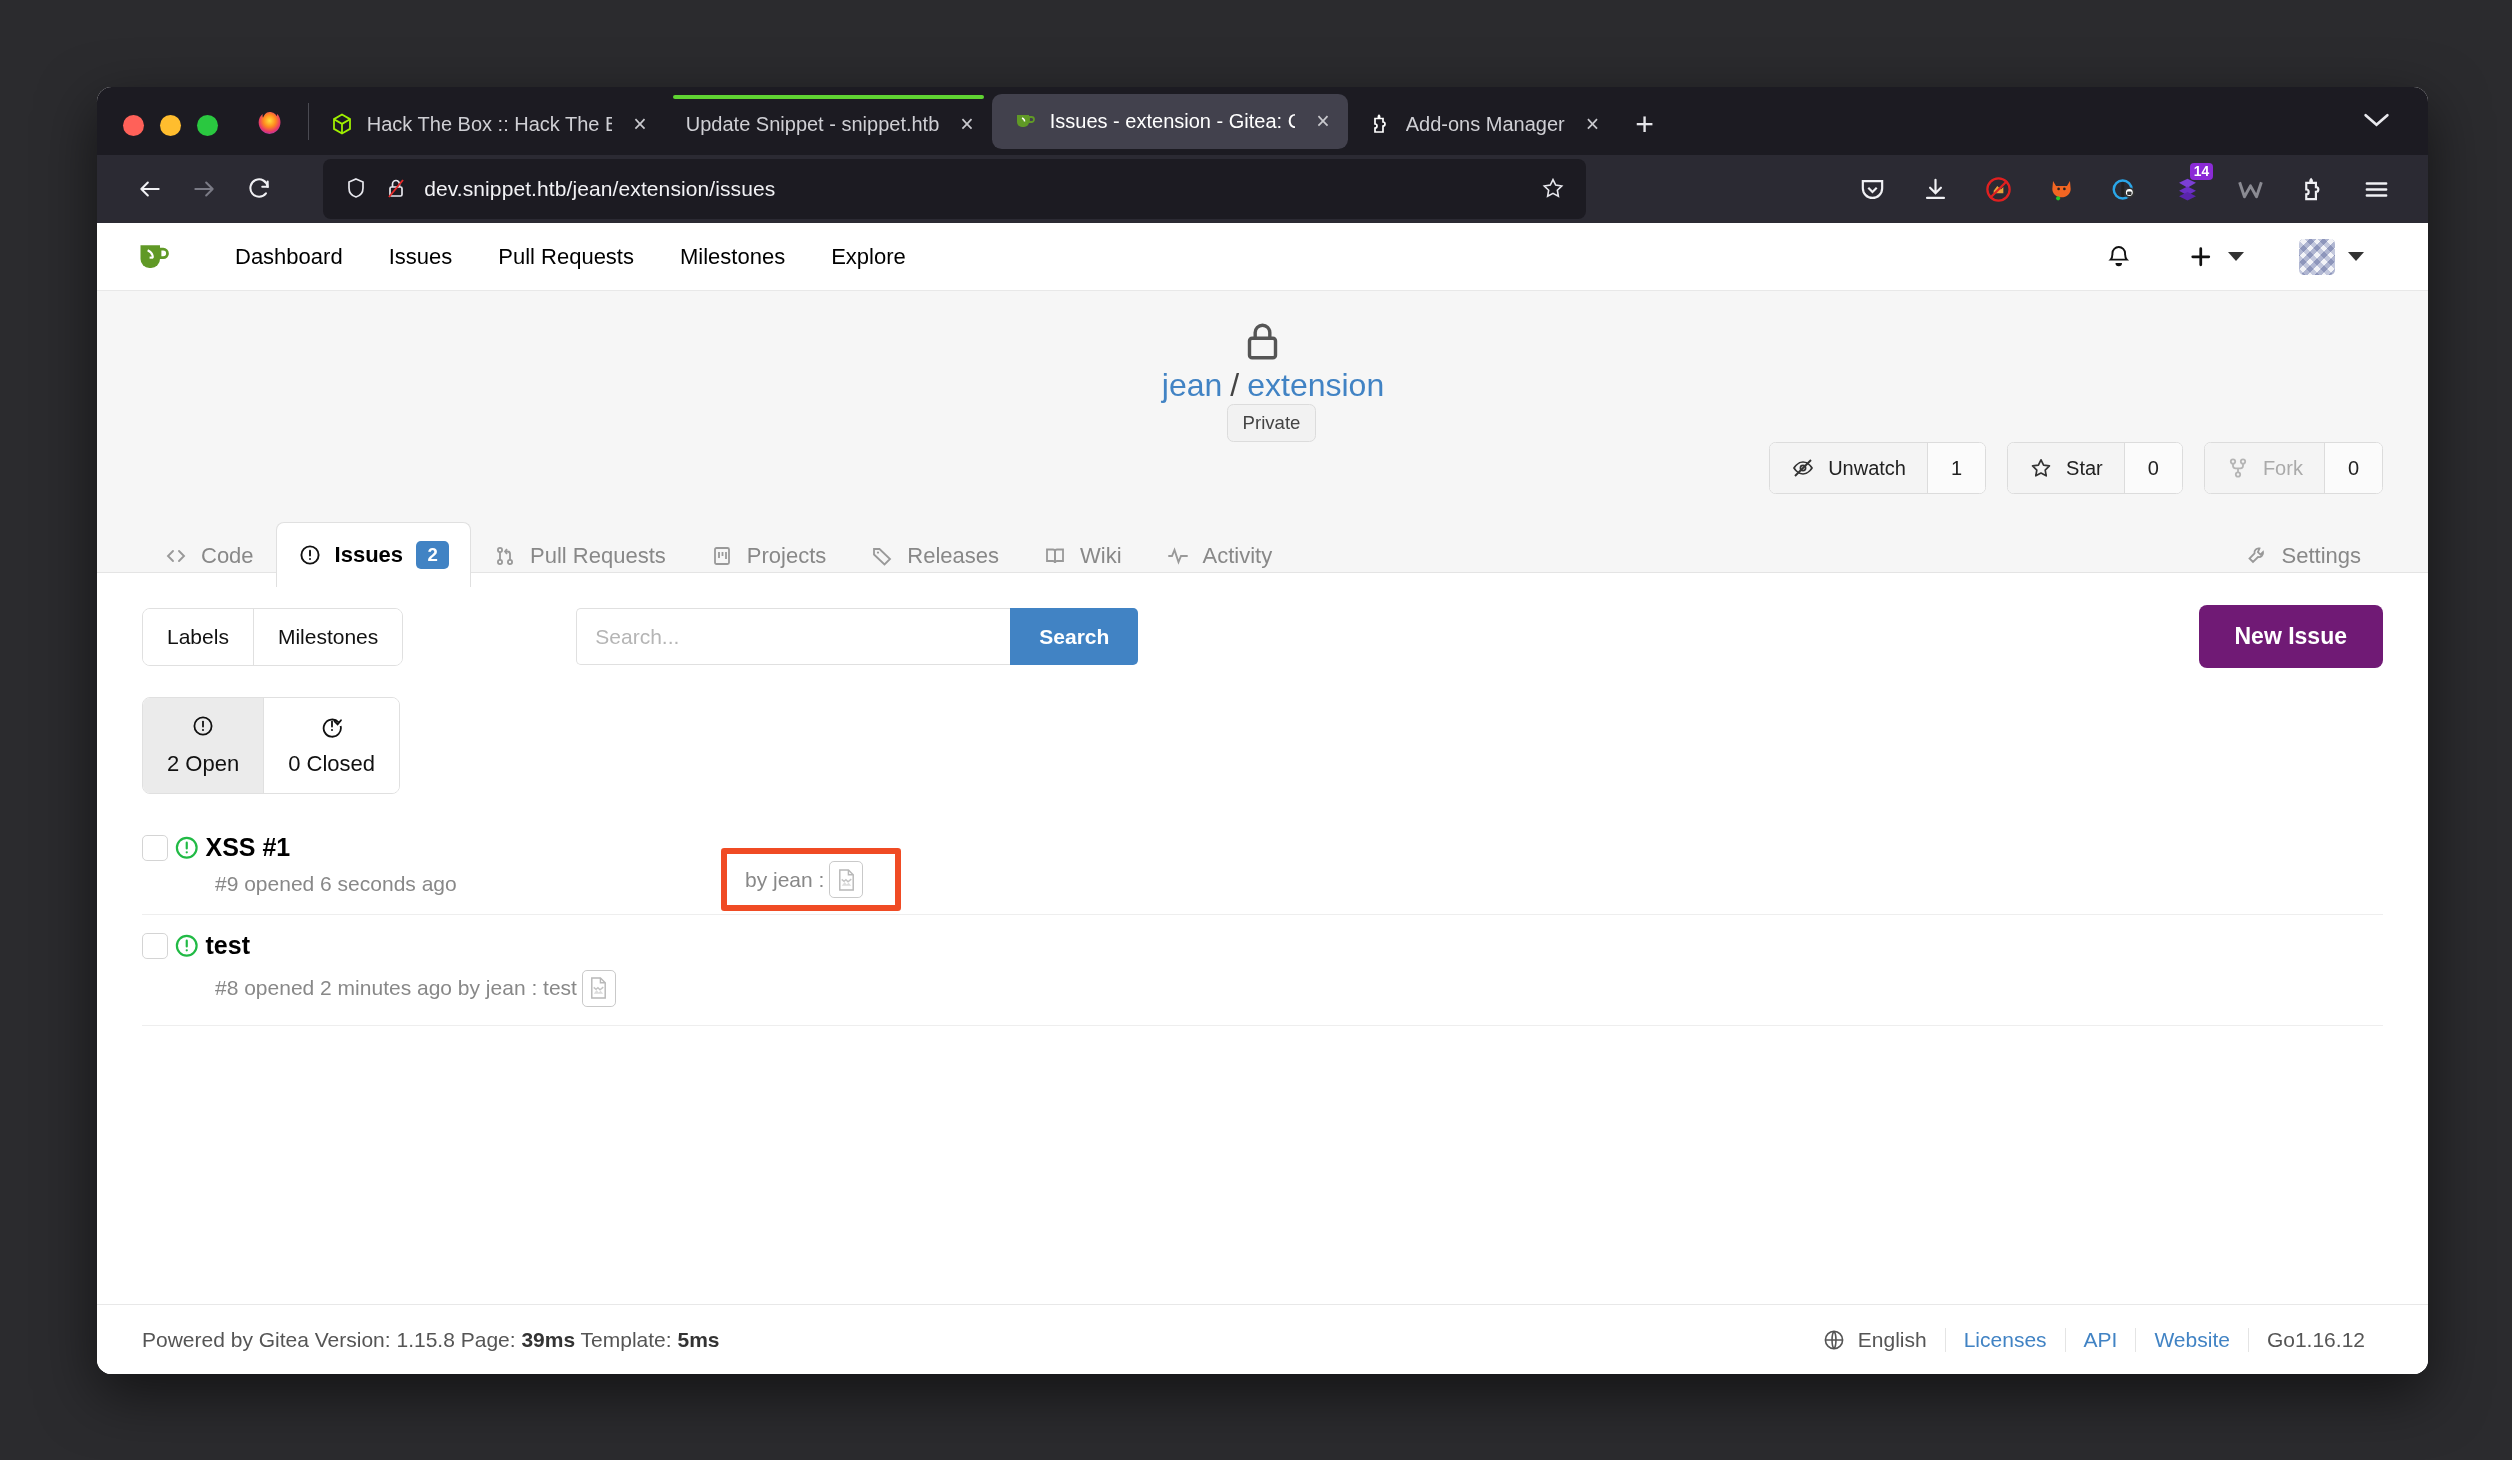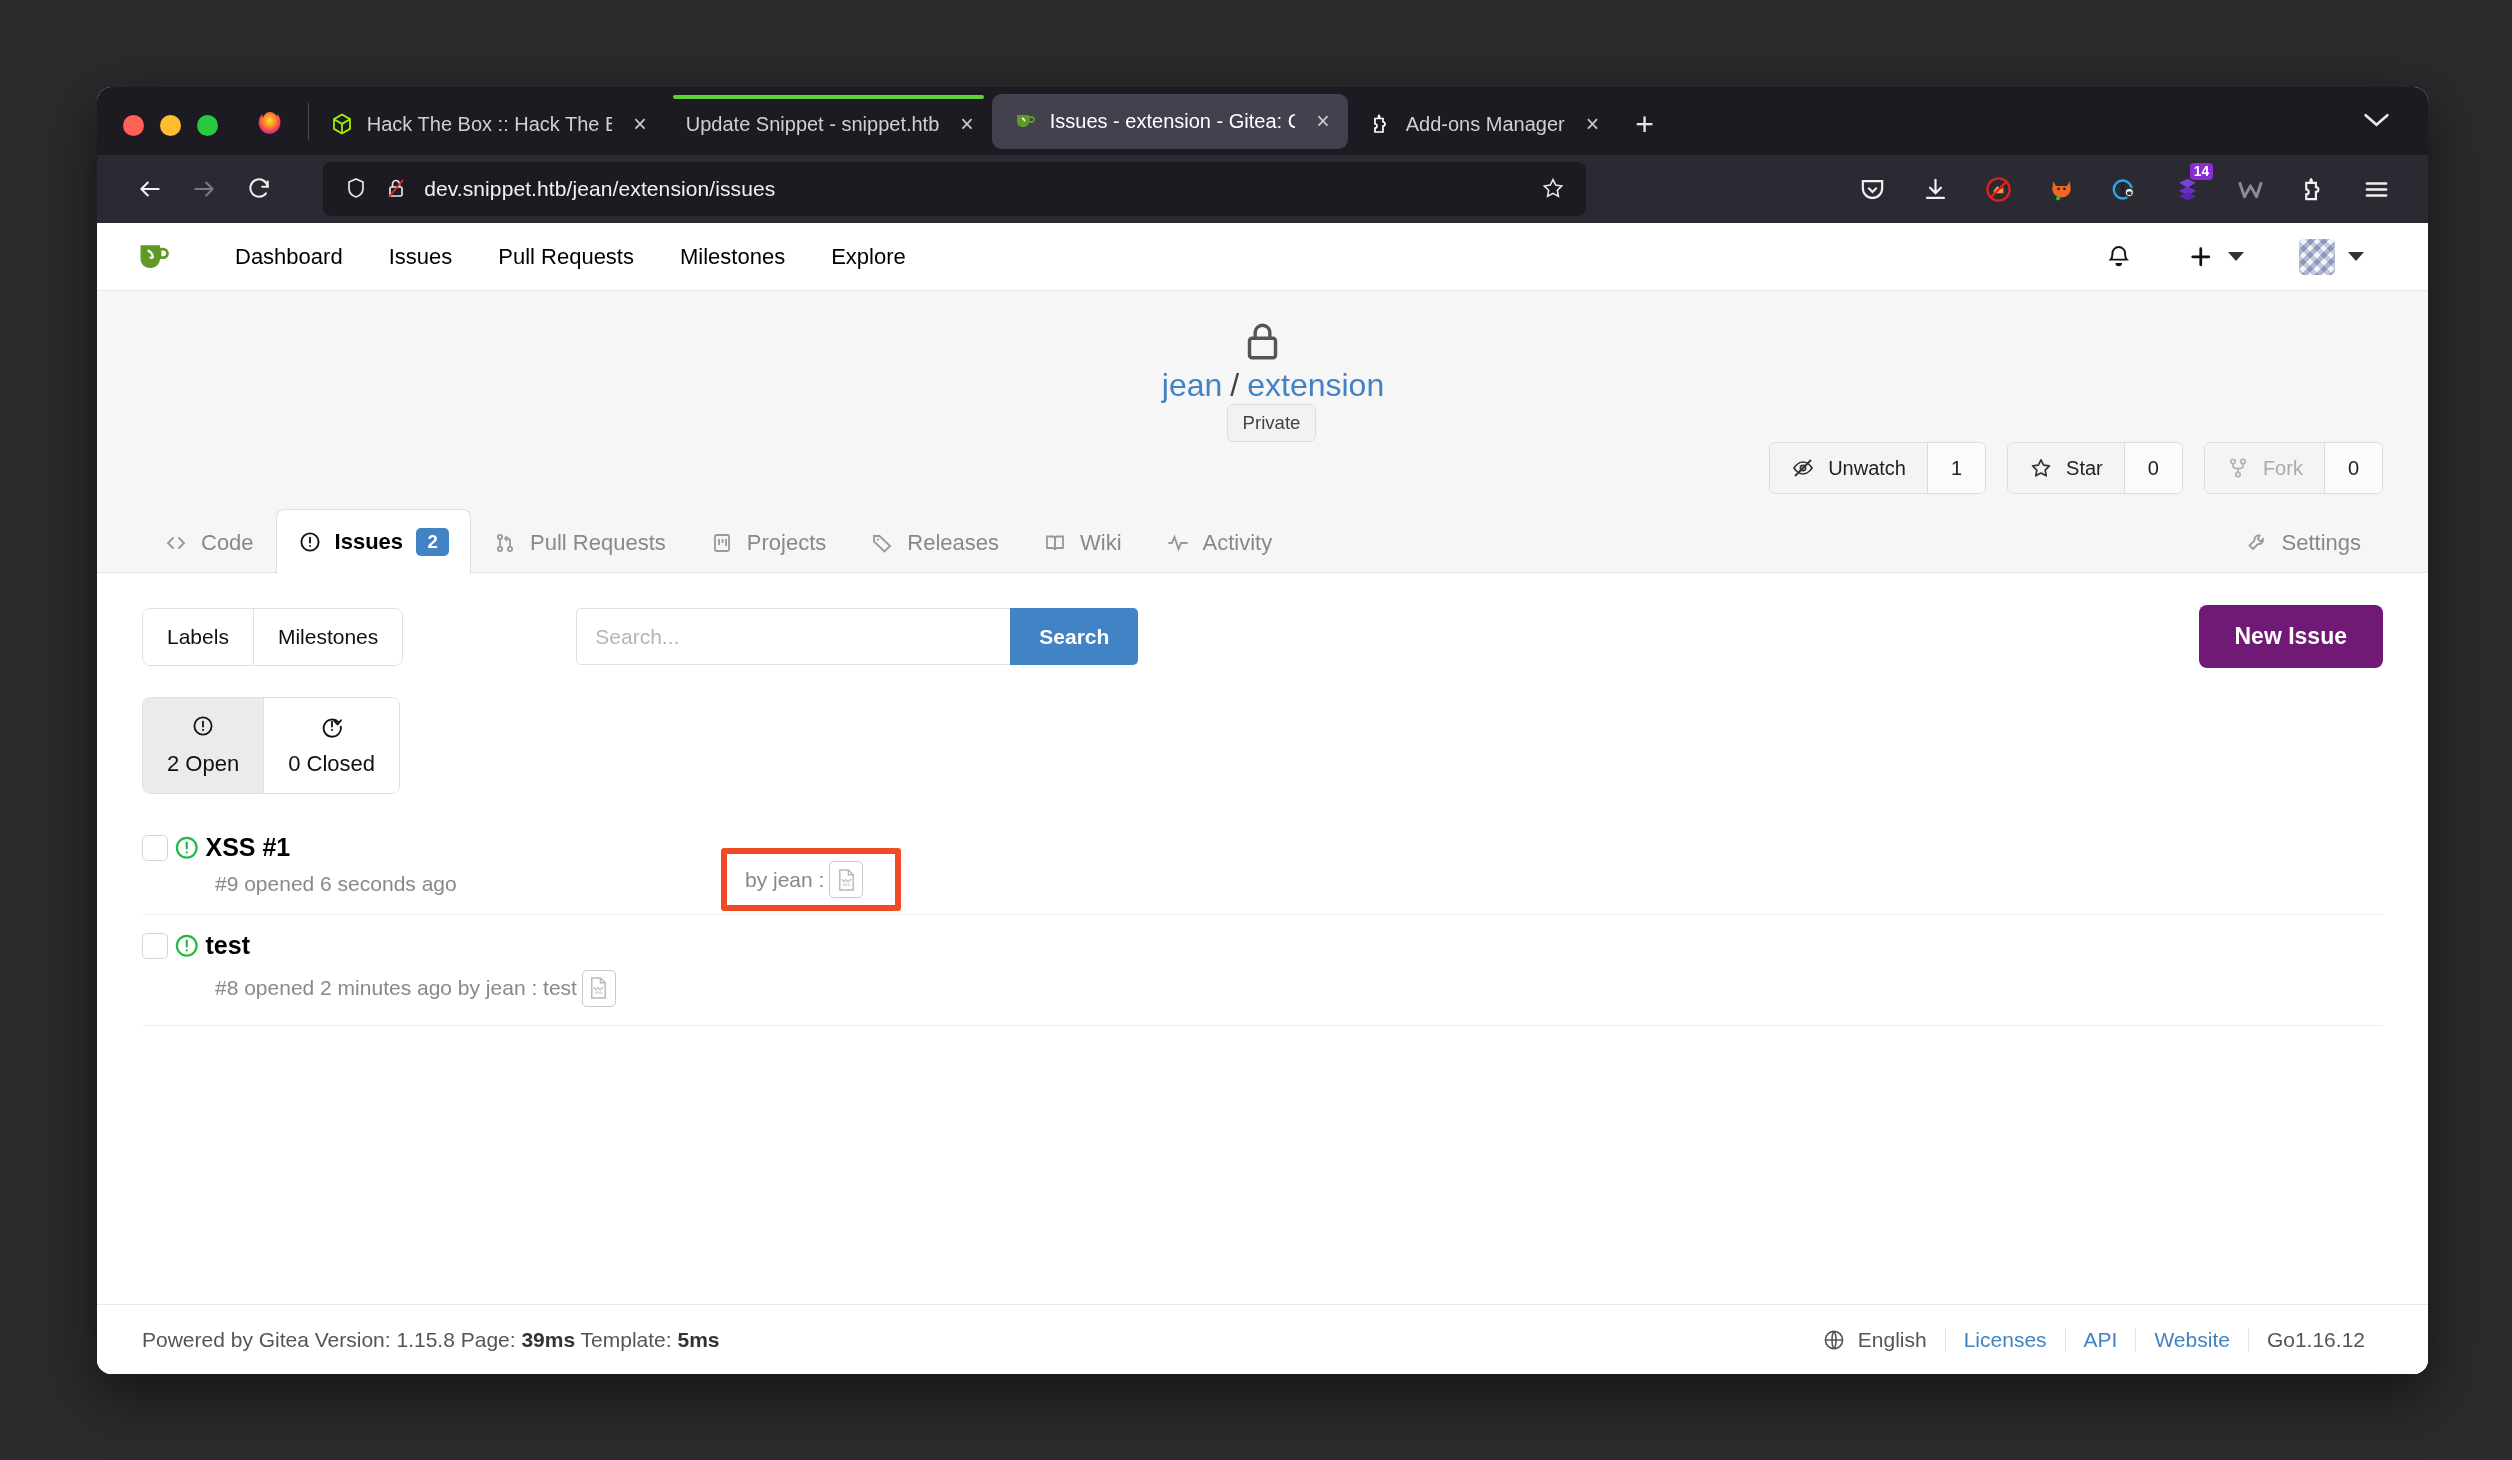--- a/index.html
+++ b/index.html
@@ -60,21 +60,21 @@
   .tablist-btn { color: #e6e6ea; padding: 0 37px 21px 0; font-size: 21px; }
 
   
   #navbar {
     height: 68px; background: #2b2a33; display: flex; align-items: center;
     padding: 0 27.5px; gap: 4.9px; flex: 0 0 auto;
   }
   .nav-btn { width: 50px; height: 50px; display:flex; align-items:center; justify-content:center; border-radius: 6.5px; }
   .nav-btn svg { width: 26px; height: 26px; }
   .urlbar {
-    flex: 1 1 auto; height: 54px; background: #1c1b22; border-radius: 8px;
+    flex: 1 1 auto; height: 60px; background: #1c1b22; border-radius: 8px;
     display: flex; align-items: center; gap: 16px; padding: 0 21px;
     margin: 0 24px 0 34px; max-width: 1263px;
   }
   .urlbar .url-text { color: #f2f2f5; font-size: 21px; flex: 1 1 auto; letter-spacing: 0.1px;}
   .urlbar svg { width: 24px; height: 24px; flex: 0 0 auto;}
   .toolbar-icons { display: flex; align-items: center; gap: 31px; margin-left: auto; padding-right: 8px;}
   .ti { width: 32px; height: 32px; display: flex; align-items: center; justify-content: center; position: relative; }
   .ti svg { width: 29px; height: 29px; }
   .badge-count {
     position:absolute; top:-9.7px; right:-9.7px; background:#8b2bd6; color:#fff;
@@ -121,21 +121,21 @@
     padding: 13px 21px; font-size: 20px; color: #222;
   }
   .btn-group .part.count { background: #fbfbfb; border-left: 0.8px solid #dcdcdc; padding: 13px 23px; min-width: 53px; justify-content: center;}
   .btn-group .part.disabled { color: #aaa; }
   .btn-group svg { width: 24px; height: 24px; }
 
   
   .repo-tabs { display: flex; align-items: flex-end; padding: 0 45px; gap: 0; }
   .rtab {
     display: flex; align-items: center; gap: 13px; padding: 18px 21px; font-size: 22px;
-    color: #888; border: 0.8px solid transparent; border-bottom: none; position: relative; top: 2px;
+    color: #888; border: 0.8px solid transparent; border-bottom: none; position: relative; top: 15px;
   }
   .rtab svg { width: 24px; height: 24px; }
   .rtab.active {
     color: #000; background: #fff; border-color: #e0e0e0; border-radius: 8px 8px 0 0; font-weight: 600;
   }
   .rtab .pill {
     background: #4183c4; color: #fff; font-size: 18.6px; border-radius: 4.9px; padding: 3.2px 11.3px; font-weight: 600;
   }
   .rtab.settings { margin-left: auto; }
 

